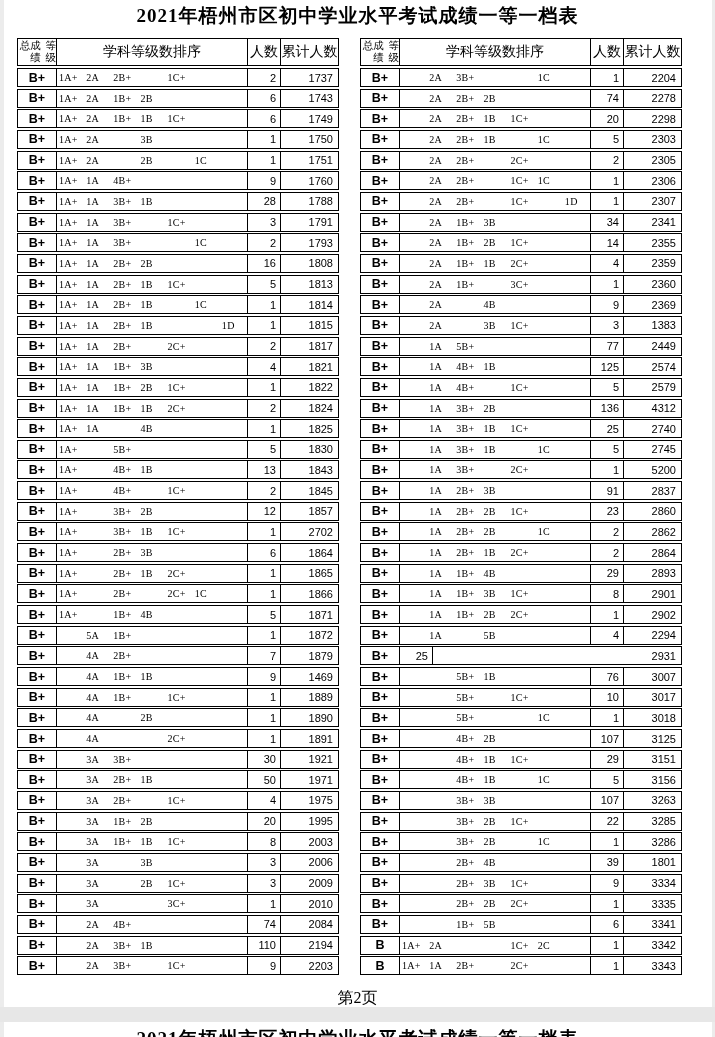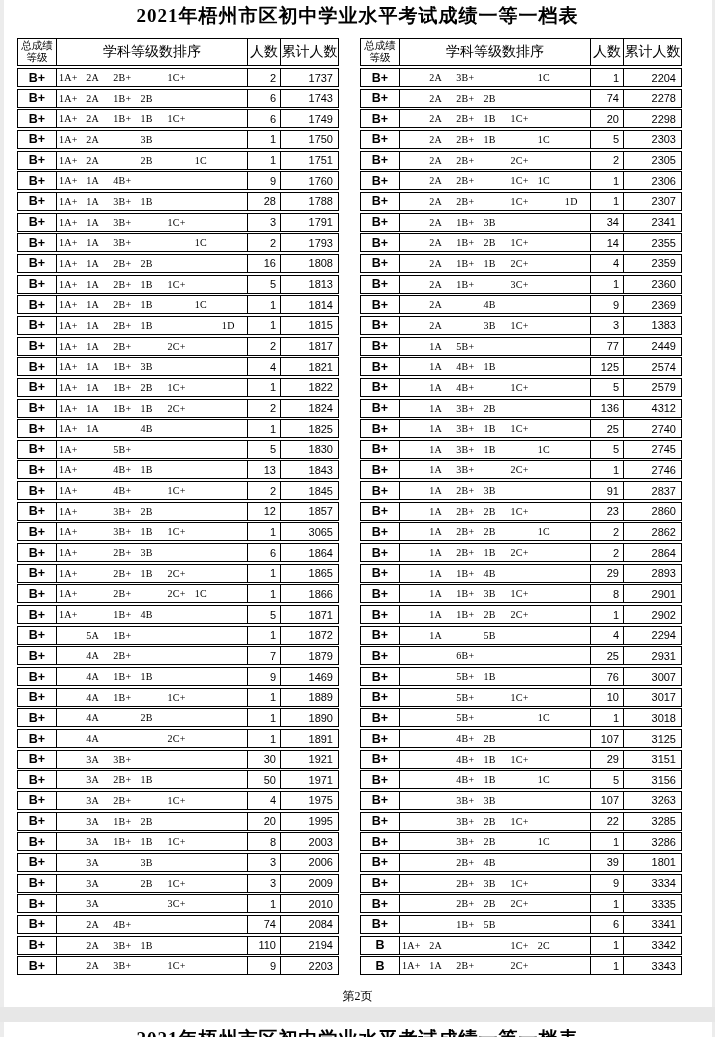--- a/index.html
+++ b/index.html
@@ -29,26 +29,26 @@
     display:flex;align-items:center;justify-content:center;}
   .c-subj{width:191px;border-right:1px solid #000;box-sizing:border-box;
     display:grid;grid-template-columns:repeat(7,1fr);align-items:center;}
   .c-count{width:33px;border-right:1px solid #000;box-sizing:border-box;
     display:flex;align-items:center;justify-content:flex-end;padding-right:4px;}
   .c-cum{flex:1;display:flex;align-items:center;justify-content:flex-end;padding-right:5px;}
   .grade{font-family:"Liberation Sans","DejaVu Sans",sans-serif;font-weight:bold;font-size:12.5px;}
   .num{font-family:"Liberation Sans","DejaVu Sans",sans-serif;font-size:11px;}
   .slot{font-size:10px;white-space:nowrap;padding-left:2px;letter-spacing:0.3px;}
   .hd{font-size:10.5px;line-height:1.15;}
-  .hd-grade{display:flex;flex-direction:column;align-items:center;justify-content:center;text-align:right;}
+  .hd-grade{display:flex;flex-direction:row;align-items:center;justify-content:center;text-align:right;}
   .hd-center{display:flex;align-items:center;justify-content:center;font-size:14px;}
   .c-subj.hd-center{display:flex;}
   .page-footer{
     position:absolute;top:988px;left:0;width:715px;text-align:center;
-    font-size:12px;
+    font-size:16px;
   }
   .page-break-band{position:absolute;top:1007px;left:0;width:715px;height:15px;background:#e7e7e7;z-index:6;}
   .next-page{position:absolute;top:1022px;left:0;width:715px;height:15px;overflow:hidden;background:#fff;}
   .next-page .doc-title2{
     margin-top:4px;text-align:center;font-size:19px;font-weight:bold;letter-spacing:1px;
   }
 </style>
 </head>
 <body>
 
@@ -381,21 +381,21 @@
         <div class="c-subj">
           <span class="slot">1A+</span>
           <span class="slot"></span>
           <span class="slot">3B+</span>
           <span class="slot">1B</span>
           <span class="slot">1C+</span>
           <span class="slot"></span>
           <span class="slot"></span>
         </div>
         <div class="c-count num">1</div>
-        <div class="c-cum num">3065</div>
+        <div class="c-cum num">2702</div>
       </div>
       <div class="trow">
         <div class="c-grade grade">B+</div>
         <div class="c-subj">
           <span class="slot">1A+</span>
           <span class="slot"></span>
           <span class="slot">2B+</span>
           <span class="slot">3B</span>
           <span class="slot"></span>
           <span class="slot"></span>
@@ -969,21 +969,21 @@
         <div class="c-subj">
           <span class="slot"></span>
           <span class="slot">1A</span>
           <span class="slot">3B+</span>
           <span class="slot"></span>
           <span class="slot">2C+</span>
           <span class="slot"></span>
           <span class="slot"></span>
         </div>
         <div class="c-count num">1</div>
-        <div class="c-cum num">2746</div>
+        <div class="c-cum num">5200</div>
       </div>
       <div class="trow">
         <div class="c-grade grade">B+</div>
         <div class="c-subj">
           <span class="slot"></span>
           <span class="slot">1A</span>
           <span class="slot">2B+</span>
           <span class="slot">3B</span>
           <span class="slot"></span>
           <span class="slot"></span>
@@ -1085,29 +1085,20 @@
           <span class="slot">5B</span>
           <span class="slot"></span>
           <span class="slot"></span>
           <span class="slot"></span>
         </div>
         <div class="c-count num">4</div>
         <div class="c-cum num">2294</div>
       </div>
       <div class="trow">
         <div class="c-grade grade">B+</div>
-        <div class="c-subj">
-          <span class="slot"></span>
-          <span class="slot"></span>
-          <span class="slot">6B+</span>
-          <span class="slot"></span>
-          <span class="slot"></span>
-          <span class="slot"></span>
-          <span class="slot"></span>
-        </div>
         <div class="c-count num">25</div>
         <div class="c-cum num">2931</div>
       </div>
       <div class="trow">
         <div class="c-grade grade">B+</div>
         <div class="c-subj">
           <span class="slot"></span>
           <span class="slot"></span>
           <span class="slot">5B+</span>
           <span class="slot">1B</span>

